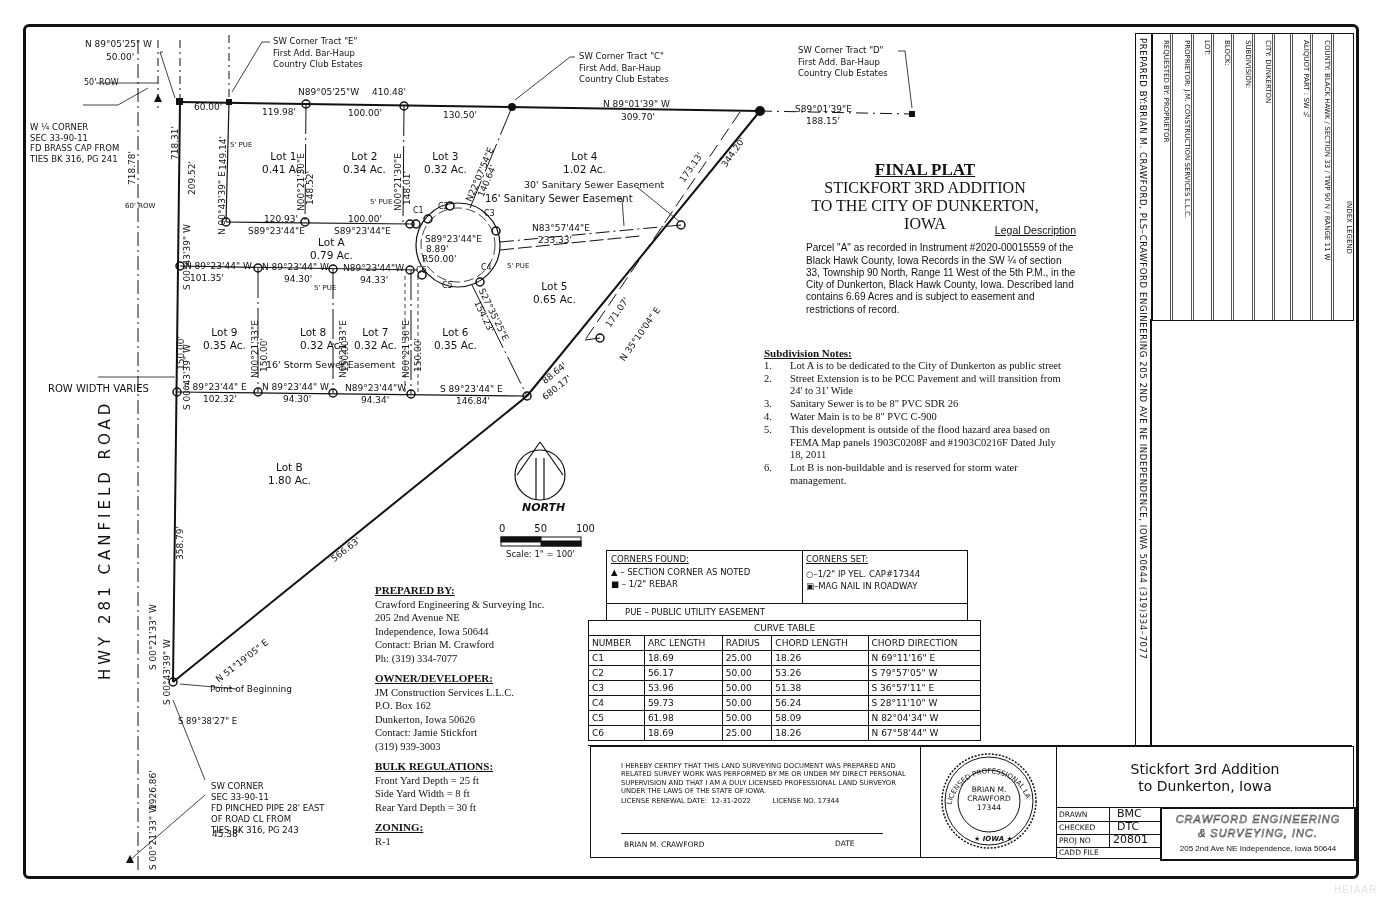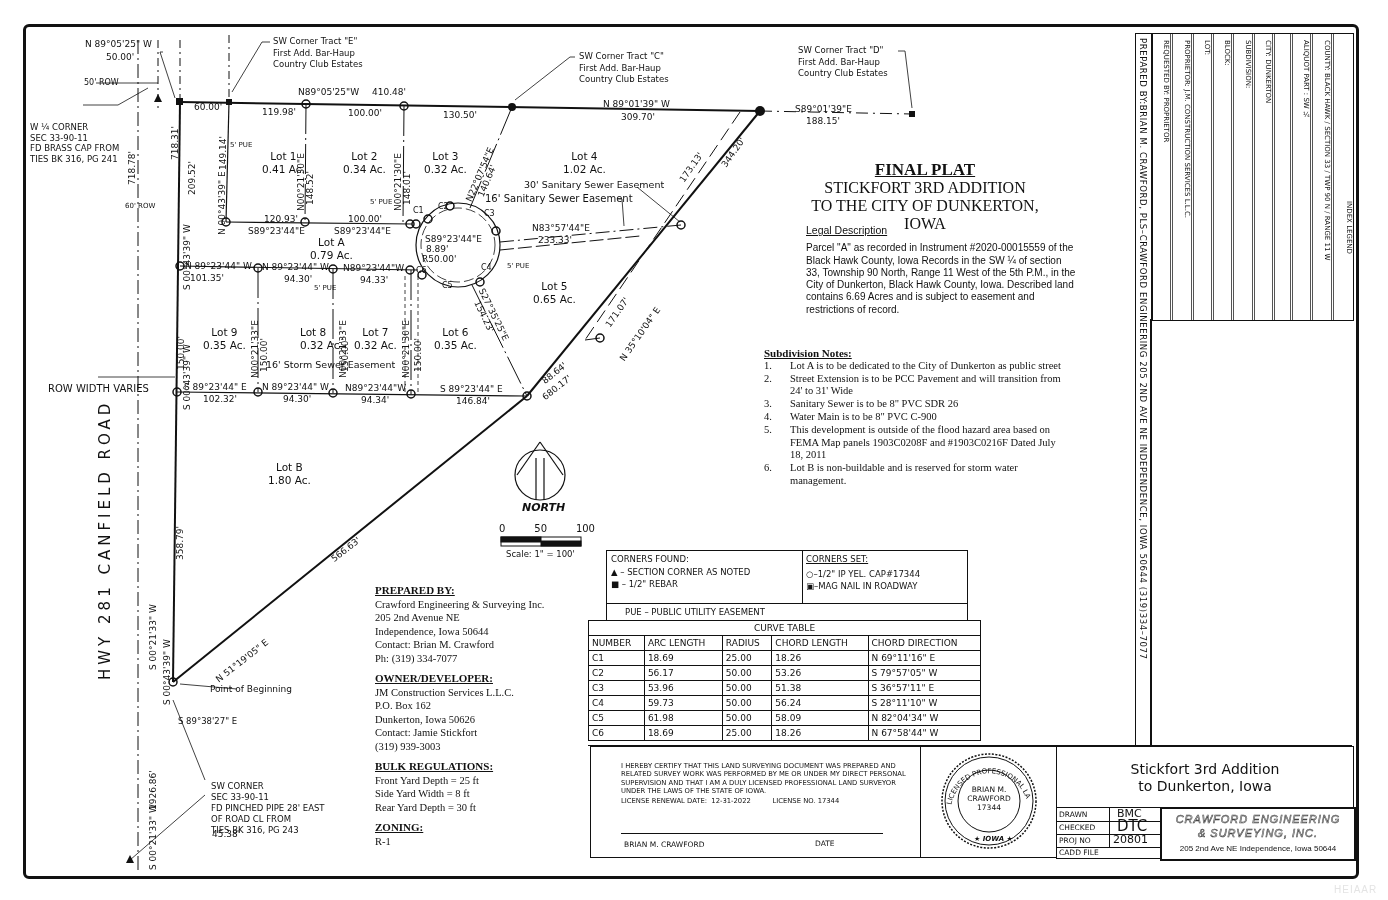--- a/index.html
+++ b/index.html
@@ -6,21 +6,21 @@
   body{width:1388px;height:900px;position:relative;overflow:hidden;font-family:"DejaVu Sans",sans-serif;color:#111;}
   .abs{position:absolute;}
   .cad{font-family:"DejaVu Sans",sans-serif;font-size:9px;line-height:11px;color:#111;white-space:nowrap;}
   .cadsm{font-family:"DejaVu Sans",sans-serif;font-size:7px;line-height:9px;white-space:nowrap;}
   .sans{font-family:"Liberation Sans",sans-serif;}
   svg text{font-family:"DejaVu Sans",sans-serif;}
   .title-block{left:790px;top:160px;width:270px;text-align:center;}
   .t1{font-family:"Liberation Serif",serif;font-weight:bold;font-size:17px;text-decoration:underline;line-height:19px;}
   .t2{font-family:"Liberation Serif",serif;font-size:16px;line-height:18px;}
   .legal{left:806px;top:224px;width:270px;font-family:"Liberation Sans",sans-serif;font-size:10px;line-height:12.3px;}
-  .legal .h{text-decoration:underline;font-size:10.5px;margin-bottom:6px;display:block;}
+  .legal .h{text-decoration:underline;font-size:10.5px;margin-bottom:6px;display:block;text-align:right;}
   .notes{left:764px;top:347px;width:300px;font-family:"Liberation Serif",serif;font-size:10.5px;line-height:12.8px;}
   .notes .h{font-weight:bold;text-decoration:underline;font-size:11px;}
   .notes ol{margin:0;padding:0;list-style:none;}
   .notes li{display:flex;}
   .notes li span.n{width:26px;flex:none;}
   .prep{left:375px;top:584px;width:200px;font-family:"Liberation Serif",serif;font-size:10.5px;line-height:13.5px;}
   .prep .h{font-weight:bold;text-decoration:underline;font-size:11px;}
   .prep .sec{margin-bottom:7px;}
   table.ct{border-collapse:collapse;font-family:"DejaVu Sans",sans-serif;font-size:9px;}
   table.ct td{border:1px solid #111;padding:0 3px;height:14px;line-height:14px;white-space:nowrap;}
@@ -453,21 +453,21 @@
   </div>
   <div class="sec">
     <div class="h">ZONING:</div>
     <div>R-1</div>
   </div>
 </div>
 
 <div class="abs box" style="left:606px;top:550px;width:360px;height:70px;">
   <div class="abs" style="left:195px;top:0;width:1px;height:52px;background:#111;"></div>
   <div class="abs" style="left:0;top:52px;width:360px;height:1px;background:#111;"></div>
-  <div class="abs cad" style="left:4px;top:3px;font-size:8.5px;">CORNERS FOUND:</div>
+  <div class="abs cad" style="left:4px;top:3px;font-size:8.5px;text-decoration:underline;">CORNERS FOUND:</div>
   <div class="abs cad" style="left:4px;top:16px;font-size:8.5px;"><span>▲ </span><span>– SECTION CORNER AS NOTED</span></div>
   <div class="abs cad" style="left:4px;top:28px;font-size:8.5px;"><span>■ </span><span>– 1/2" REBAR</span></div>
   <div class="abs cad" style="left:199px;top:3px;font-size:8.5px;text-decoration:underline;">CORNERS SET:</div>
   <div class="abs cad" style="left:199px;top:18px;font-size:8.5px;"><span>○</span><span>–1/2" IP YEL. CAP#17344</span></div>
   <div class="abs cad" style="left:199px;top:30px;font-size:8.5px;"><span>▣</span><span>–MAG NAIL IN ROADWAY</span></div>
   <div class="abs cad" style="left:18px;top:56px;font-size:8.5px;">PUE – PUBLIC UTILITY EASEMENT</div>
 </div>
 
 <table class="ct abs" style="left:588px;top:620px;width:393px;background:#fff;padding-left:44px;">
   <tbody>
@@ -526,21 +526,21 @@
 </tbody>
   </table>
 
 <div class="abs box" style="left:590px;top:746px;width:330px;height:110px;">
   <div class="abs cadsm" style="left:30px;top:15px;width:285px;white-space:normal;font-size:6.8px;line-height:8.4px;">I HEREBY CERTIFY THAT THIS LAND SURVEYING DOCUMENT WAS PREPARED AND RELATED SURVEY WORK WAS PERFORMED BY ME OR UNDER MY DIRECT PERSONAL SUPERVISION AND THAT I AM A DULY LICENSED PROFESSIONAL LAND SURVEYOR UNDER THE LAWS OF THE STATE OF IOWA.</div>
   <div class="abs cadsm" style="left:30px;top:50px;font-size:6.8px;">
     <span>LICENSE RENEWAL DATE:</span>&nbsp;&nbsp;<span>12-31-2022</span>&nbsp;&nbsp;&nbsp;&nbsp;&nbsp;&nbsp;&nbsp;&nbsp;&nbsp;&nbsp;<span>LICENSE NO.</span> <span>17344</span>
   </div>
   <div class="abs" style="left:30px;top:86px;width:262px;height:1px;background:#111;"></div>
   <div class="abs cadsm" style="left:33px;top:93px;font-size:7.5px;">BRIAN M. CRAWFORD</div>
-  <div class="abs cadsm" style="left:224px;top:92px;font-size:7.5px;">DATE</div>
+  <div class="abs cadsm" style="left:244px;top:92px;font-size:7.5px;">DATE</div>
 </div>
 
 <div class="abs box" style="left:920px;top:746px;width:136px;height:110px;">
   <svg class="abs" style="left:14px;top:4px" width="108" height="100" viewBox="0 0 108 100">
     <circle cx="54" cy="50" r="47" fill="none" stroke="#111" stroke-width="1.5" stroke-dasharray="2,1.5"></circle>
     <circle cx="54" cy="50" r="44" fill="none" stroke="#111" stroke-width="1"></circle>
     <circle cx="54" cy="50" r="31" fill="none" stroke="#111" stroke-width="1"></circle>
     <path id="sealArc" d="M16 56 A39 39 0 0 1 92 50" fill="none"></path>
     <text font-size="7" fill="#111"><textPath href="#sealArc" startOffset="2%">LICENSED PROFESSIONAL LAND SURVEYOR</textPath></text>
   </svg>
@@ -556,21 +556,21 @@
   <div class="abs cad" style="left:0;top:14px;width:296px;text-align:center;font-size:14px;line-height:17px;">
     <div>Stickfort 3rd Addition</div>
       <div>to Dunkerton, Iowa</div>
   </div>
 </div>
 <div class="abs box" style="left:1056px;top:807px;width:104px;height:50px;">
   <div class="abs cadsm" style="left:2px;top:2px;font-size:7.5px;">DRAWN</div>
   <div class="abs cad" style="left:60px;top:0;font-size:11px;">BMC</div>
   <div class="abs" style="left:0;top:13px;width:104px;height:1px;background:#111;"></div>
   <div class="abs cadsm" style="left:2px;top:15px;font-size:7.5px;">CHECKED</div>
-  <div class="abs cad" style="left:60px;top:13px;font-size:15px;">DTC</div>
+  <div class="abs cad" style="left:60px;top:13px;font-size:11px;">DTC</div>
   <div class="abs" style="left:0;top:26px;width:104px;height:1px;background:#111;"></div>
   <div class="abs cadsm" style="left:2px;top:28px;font-size:7.5px;">PROJ NO</div>
   <div class="abs cad" style="left:56px;top:26px;font-size:11px;">20801</div>
   <div class="abs" style="left:0;top:39px;width:104px;height:1px;background:#111;"></div>
   <div class="abs cadsm" style="left:2px;top:40px;font-size:7.5px;">CADD FILE</div>
   <div class="abs" style="left:52px;top:0;width:1px;height:39px;background:#111;"></div>
 </div>
 <div class="abs box" style="left:1160px;top:807px;width:192px;height:50px;border-width:2px;">
   <div class="abs sans" style="left:6px;top:3px;width:180px;text-align:center;font-size:11px;font-style:italic;color:#fff;-webkit-text-stroke:0.6px #444;letter-spacing:1px;line-height:14px;">
     <div>CRAWFORD   ENGINEERING</div>

